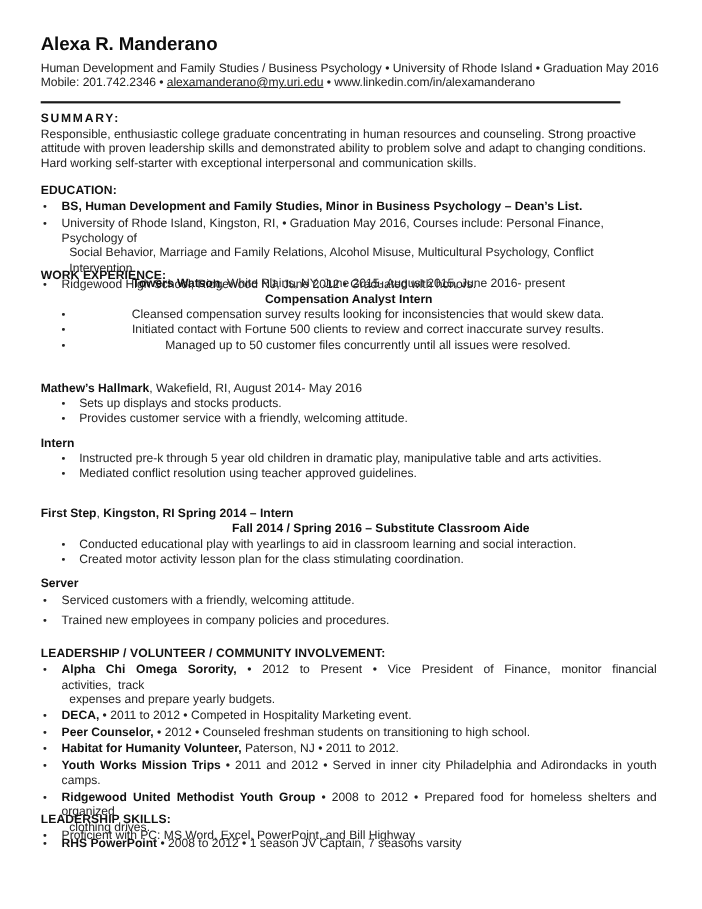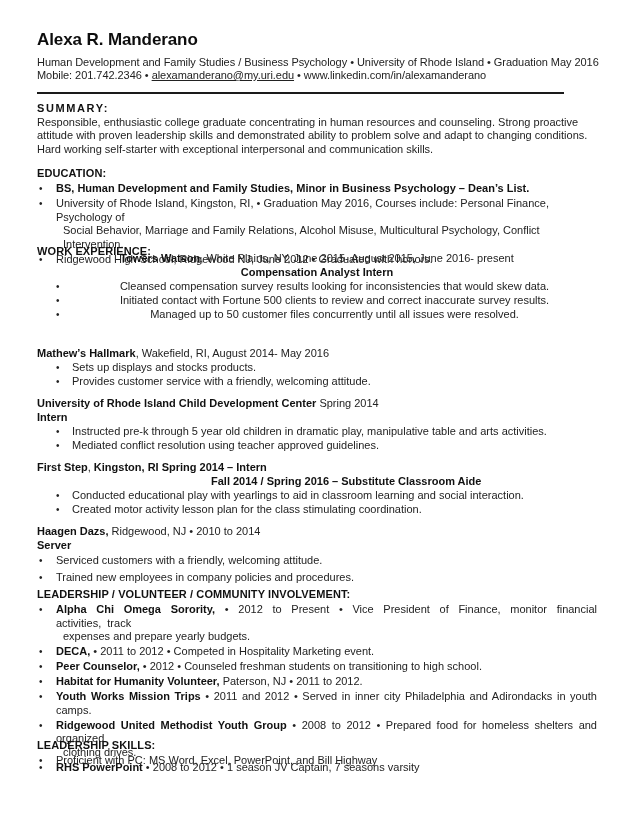--- a/index.html
+++ b/index.html
@@ -78,39 +78,37 @@
 
   <div class="sec" style="top:347px;">
     <div><span class="b">Mathew’s Hallmark</span><span>, Wakefield, RI, August 2014- May 2016</span></div>
     <ul class="work">
       <li><span class="bul">•</span><span>Sets up displays and stocks products.</span></li>
       <li><span class="bul">•</span><span>Provides customer service with a friendly, welcoming attitude.</span></li>
     </ul>
   </div>
 
   <div class="sec" style="top:397px;">
-    <div><span class="b">University of Rhode Island Child Development Center</span><span> Spring 2014</span></div>
     <div class="b">Intern</div>
     <ul class="work">
       <li><span class="bul">•</span><span>Instructed pre-k through 5 year old children in dramatic play, manipulative table and arts activities.</span></li>
       <li><span class="bul">•</span><span>Mediated conflict resolution using teacher approved guidelines.</span></li>
     </ul>
   </div>
 
   <div class="sec" style="top:461px;">
     <div class="b"><span>First Step</span><span style="font-weight:normal;">, </span><span>Kingston, RI Spring 2014 – Intern</span></div>
     <div class="b center2">Fall 2014 / Spring 2016 – Substitute Classroom Aide</div>
     <ul class="work">
       <li><span class="bul">•</span><span>Conducted educational play with yearlings to aid in classroom learning and social interaction.</span></li>
       <li><span class="bul">•</span><span>Created motor activity lesson plan for the class stimulating coordination.</span></li>
     </ul>
   </div>
 
   <div class="sec" style="top:525px;">
-    <div><span class="b">Haagen Dazs,</span><span> Ridgewood, NJ • 2010 to 2014</span></div>
     <div class="b">Server</div>
     <ul class="flat">
       <li><span class="bul">•</span><span>Serviced customers with a friendly, welcoming attitude.</span></li>
       <li style="margin-top:4px;"><span class="bul">•</span><span>Trained new employees in company policies and procedures.</span></li>
     </ul>
   </div>
 
   <div class="sec" style="top:588px;">
     <div class="h">LEADERSHIP / VOLUNTEER / COMMUNITY INVOLVEMENT:</div>
     <ul class="lead">

